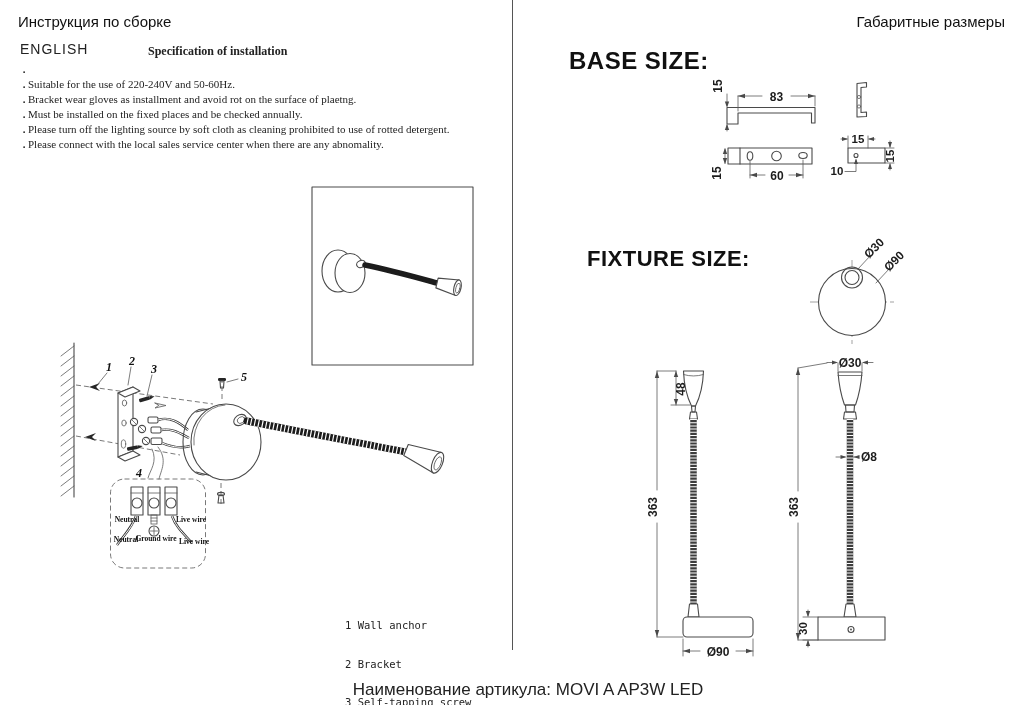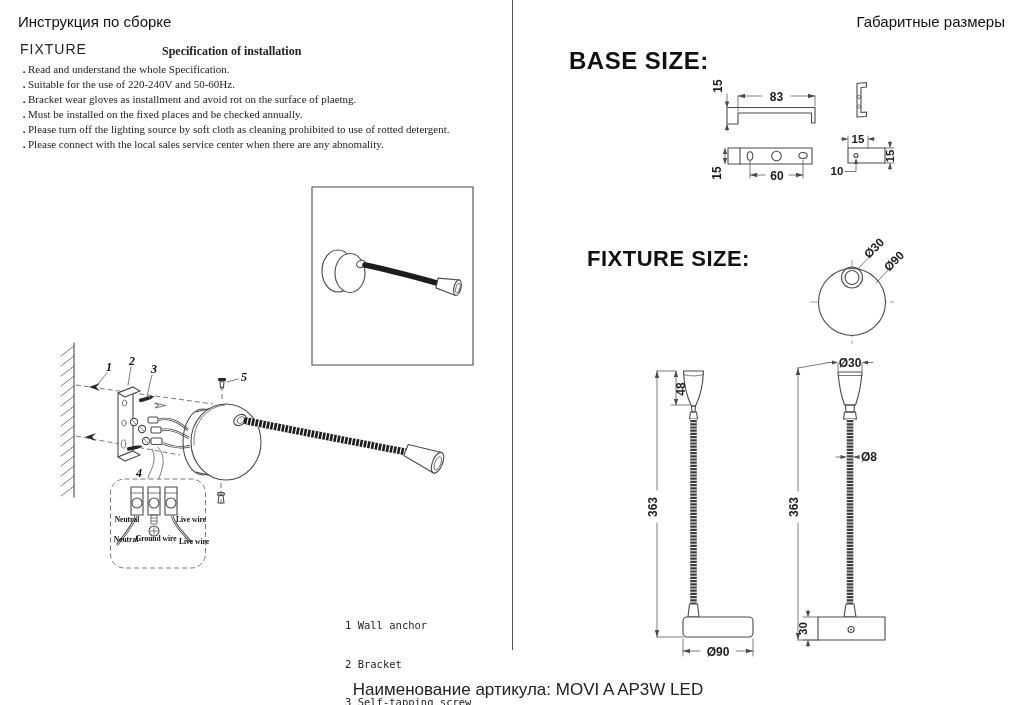--- a/index.html
+++ b/index.html
@@ -40,27 +40,26 @@
 </head>
 <body>
 
 <div class="page">
 
   <div class="abs title" style="left:18px;top:13px;">Инструкция по сборке</div>
   <div class="abs title" style="right:19px;top:13px;">Габаритные размеры</div>
 
   <div class="abs divider" style="left:512px;top:0;height:650px;"></div>
 
-  <div class="abs lang" style="left:20px;top:41px;">FIXTURE</div>
-  <div class="abs spec-head" style="left:148px;top:44px;margin-left:14px;">Specification of installation</div>
+  <div class="abs lang" style="left:20px;top:41px;">ENGLISH</div>
+  <div class="abs spec-head" style="left:148px;top:44px;">Specification of installation</div>
 
   <div class="abs bullets" style="left:20px;top:62px;">
     <div class="b-row">
         <span class="mk">.</span>
-        <span>Read and understand the whole Specification.</span>
       </div>
     <div class="b-row">
         <span class="mk">.</span>
         <span>Suitable for the use of 220-240V and 50-60Hz.</span>
       </div>
     <div class="b-row">
         <span class="mk">.</span>
         <span>Bracket wear gloves as installment and avoid rot on the surface of plaetng.</span>
       </div>
     <div class="b-row">

